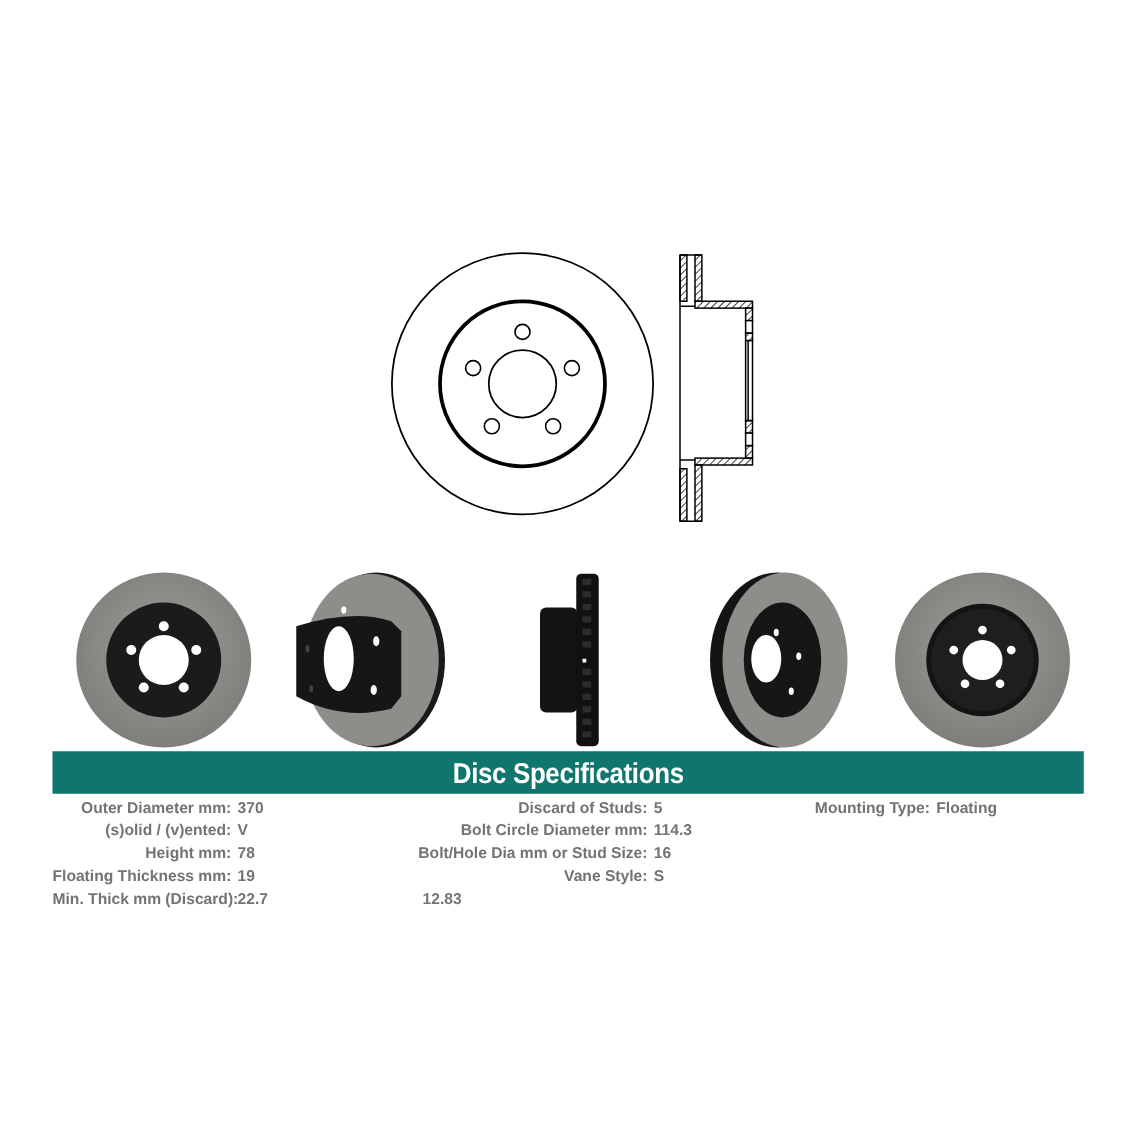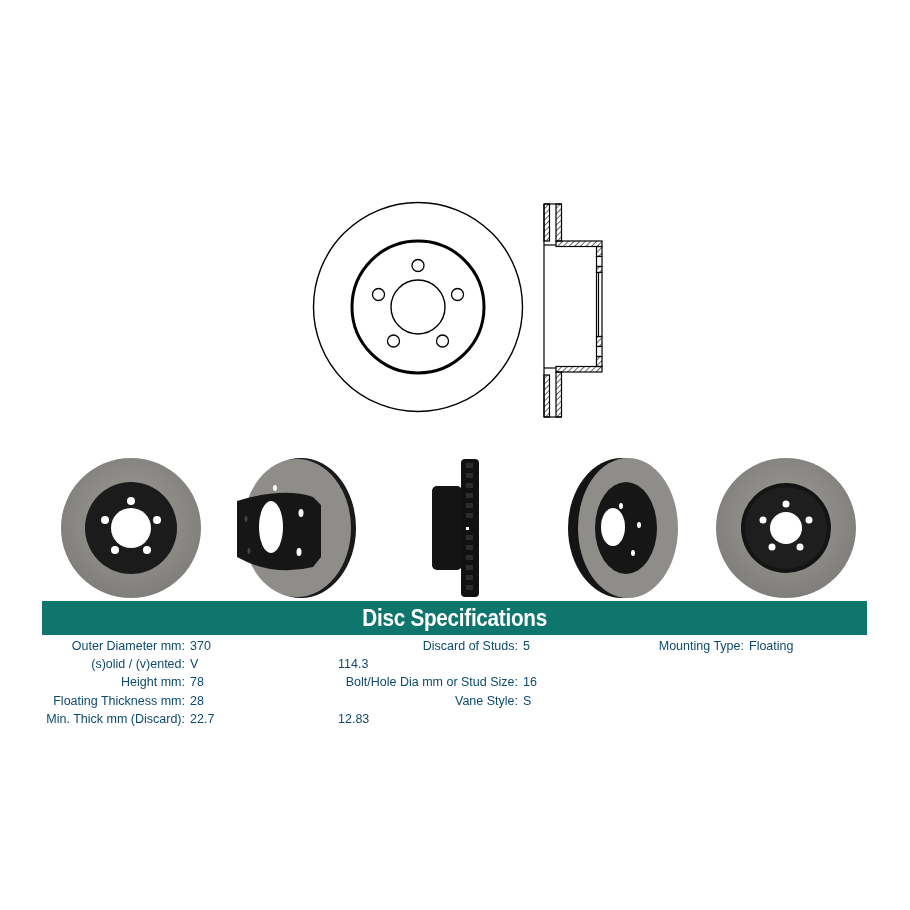--- a/index.html
+++ b/index.html
@@ -2,21 +2,21 @@
 <html><head>
 <meta charset="utf-8">
 <style>
   html, body { margin: 0; padding: 0; background: #ffffff; }
   body { width: 910px; height: 910px; position: relative; overflow: hidden; font-family: "Liberation Sans", sans-serif; }
   .drawing { position: absolute; left: 0; top: 0; }
   .photos { position: absolute; left: 0; top: 450px; width: 910px; height: 150px; }
   .photo { position: absolute; }
   .spec-bar { position: absolute; left: 42px; top: 601px; width: 825px; height: 34px; background: #0f766e; display: flex; align-items: center; justify-content: center; }
   .spec-title { color: #fff; font-weight: bold; font-size: 23px; letter-spacing: -0.3px; transform: scaleX(0.9); }
-  .spec-col { position: absolute; top: 637px; font-size: 12.5px; font-weight: normal; color: #0c4a6e; }
+  .spec-col { position: absolute; top: 637px; font-size: 12.5px; font-weight: bold; color: #737373; }
   .spec-row { height: 18.2px; line-height: 18.2px; white-space: nowrap; display: flex; }
   .spec-label { text-align: right; display: inline-block; }
   .spec-value { display: inline-block; padding-left: 5px; text-align: left; }
   .col1 .spec-label { width: 143px; }
   .col2 .spec-label { width: 185px; }
   .col3 .spec-label { width: 108px; }
   .col1 { left: 42px; }
   .col2 { left: 333px; }
   .col3 { left: 636px; }
 </style>
@@ -160,34 +160,35 @@
   <div class="spec-row">
     <span class="spec-label">(s)olid / (v)ented:</span>
     <span class="spec-value">V</span>
   </div>
   <div class="spec-row">
     <span class="spec-label">Height mm:</span>
     <span class="spec-value">78</span>
   </div>
   <div class="spec-row">
     <span class="spec-label">Floating Thickness mm:</span>
-    <span class="spec-value">28</span>
+    <span class="spec-value">19</span>
   </div>
   <div class="spec-row">
     <span class="spec-label">Min. Thick mm (Discard):</span>
     <span class="spec-value">22.7</span>
   </div>
 </div>
 
 <div class="spec-col col2">
   <div class="spec-row">
     <span class="spec-label">Discard of Studs:</span>
     <span class="spec-value">5</span>
   </div>
   <div class="spec-row">
+    <span class="spec-label">Bolt Circle Diameter mm:</span>
     <span class="spec-value">114.3</span>
   </div>
   <div class="spec-row">
     <span class="spec-label">Bolt/Hole Dia mm or Stud Size:</span>
     <span class="spec-value">16</span>
   </div>
   <div class="spec-row">
     <span class="spec-label">Vane Style:</span>
     <span class="spec-value">S</span>
   </div>

